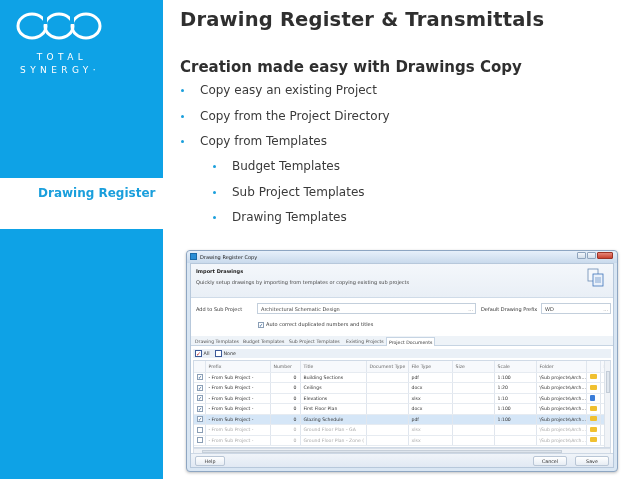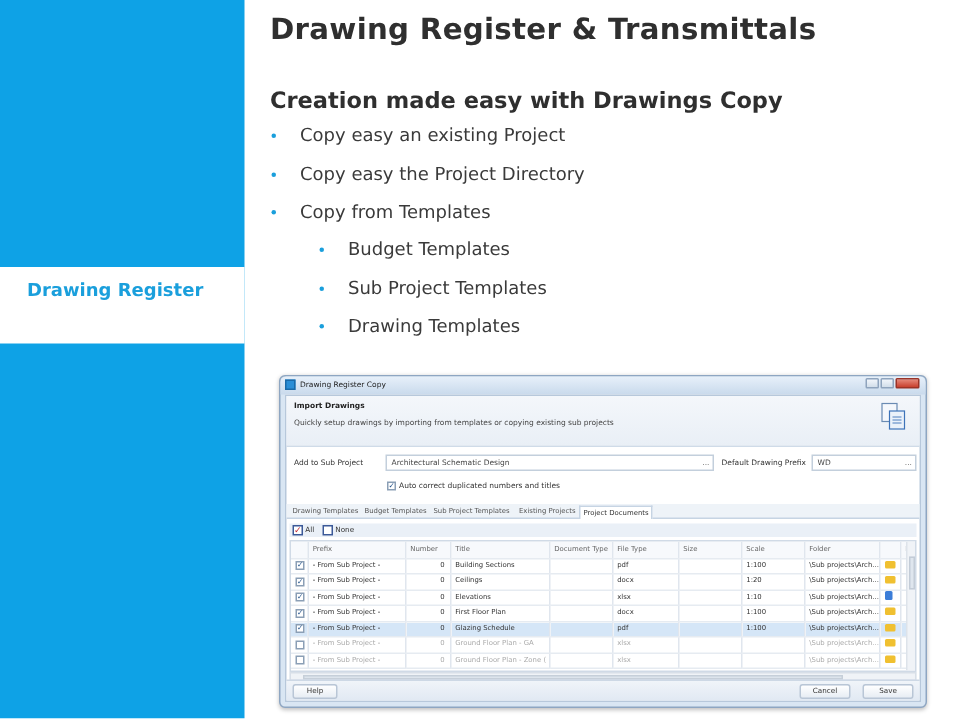--- a/index.html
+++ b/index.html
@@ -18,21 +18,21 @@
     color: #ffffff; font-family: "DejaVu Sans", sans-serif; font-size: 9px;
     letter-spacing: 4.4px; font-weight: normal;
   }
   .logo-text.l1 { top: 42px; left: -2px; }
   .logo-text.l2 { top: 55px; left: -4px; }
   .side-band {
     position: absolute; left: 0; top: 178px; width: 163px; height: 51px;
     background: #ffffff; padding: 8px 0 0 18px;
   }
   .side-band span {
-    display: block; color: #1a9fdc; font-weight: bold; font-size: 12px; line-height: 15px;
+    display: block; color: #1a9fdc; font-weight: bold; font-size: 12px; line-height: 15px; margin-left: 20px;
   }
 
   
   .title {
     position: absolute; left: 180px; top: 8px; font-size: 19.5px; font-weight: bold;
     color: #2f2f2f; letter-spacing: 0.2px; white-space: nowrap;
   }
   .subtitle {
     position: absolute; left: 180px; top: 58px; font-size: 15px; font-weight: bold;
     color: #2f2f2f; white-space: nowrap;
@@ -128,31 +128,46 @@
   .footer { position: absolute; left: 0; right: 0; bottom: 0; height: 14px; background: linear-gradient(#f0f4f9,#e1e9f3); border-top: 1px solid #cdd8e5; }
   .btn {
     position: absolute; top: 2px; height: 10px; border: 1px solid #b9c6d6; border-radius: 2px;
     background: linear-gradient(#ffffff,#e7edf4); font-size: 4.8px; color: #333; text-align: center; padding-top: 2px;
   }
 </style>
 </head>
 <body>
 
 <div class="sidebar">
+  <div class="logo">
+    <svg width="90" height="40" viewBox="0 0 90 40">
+      <g fill="none" stroke="#ffffff" stroke-width="3">
+        <ellipse cx="18" cy="16" rx="14" ry="12"></ellipse>
+        <ellipse cx="45" cy="16" rx="14" ry="12"></ellipse>
+        <ellipse cx="72" cy="16" rx="14" ry="12"></ellipse>
+      </g>
+      <g stroke="#0ea2e6" stroke-width="4">
+        <line x1="31" y1="4" x2="31" y2="14"></line>
+        <line x1="58" y1="4" x2="58" y2="14"></line>
+      </g>
+    </svg>
+    <div class="logo-text l1">TOTAL</div>
+    <div class="logo-text l2">SYNERGY·</div>
+  </div>
   <div class="side-band">
     <span>Drawing Register</span>
   </div>
 </div>
 
 <div class="title">Drawing Register &amp; Transmittals</div>
 <div class="subtitle">Creation made easy with Drawings Copy</div>
 
 <div class="bullets">
   <div class="bullet lvl1" style="left:200px;top:83px;"><span class="dot"></span><span>Copy easy an existing Project</span></div>
-  <div class="bullet lvl1" style="left:200px;top:109px;"><span class="dot"></span><span>Copy easy the Project Directory</span></div>
+  <div class="bullet lvl1" style="left:200px;top:109px;"><span class="dot"></span><span>Copy from the Project Directory</span></div>
   <div class="bullet lvl1" style="left:200px;top:134px;"><span class="dot"></span><span>Copy from Templates</span></div>
   <div class="bullet lvl2" style="left:232px;top:159px;"><span class="dot"></span><span>Budget Templates</span></div>
   <div class="bullet lvl2" style="left:232px;top:185px;"><span class="dot"></span><span>Sub Project Templates</span></div>
   <div class="bullet lvl2" style="left:232px;top:210px;"><span class="dot"></span><span>Drawing Templates</span></div>
 </div>
 
 <div class="dialog">
   <div class="titlebar">
     <span class="app-icon"></span>
     <span class="t">Drawing Register Copy</span>

